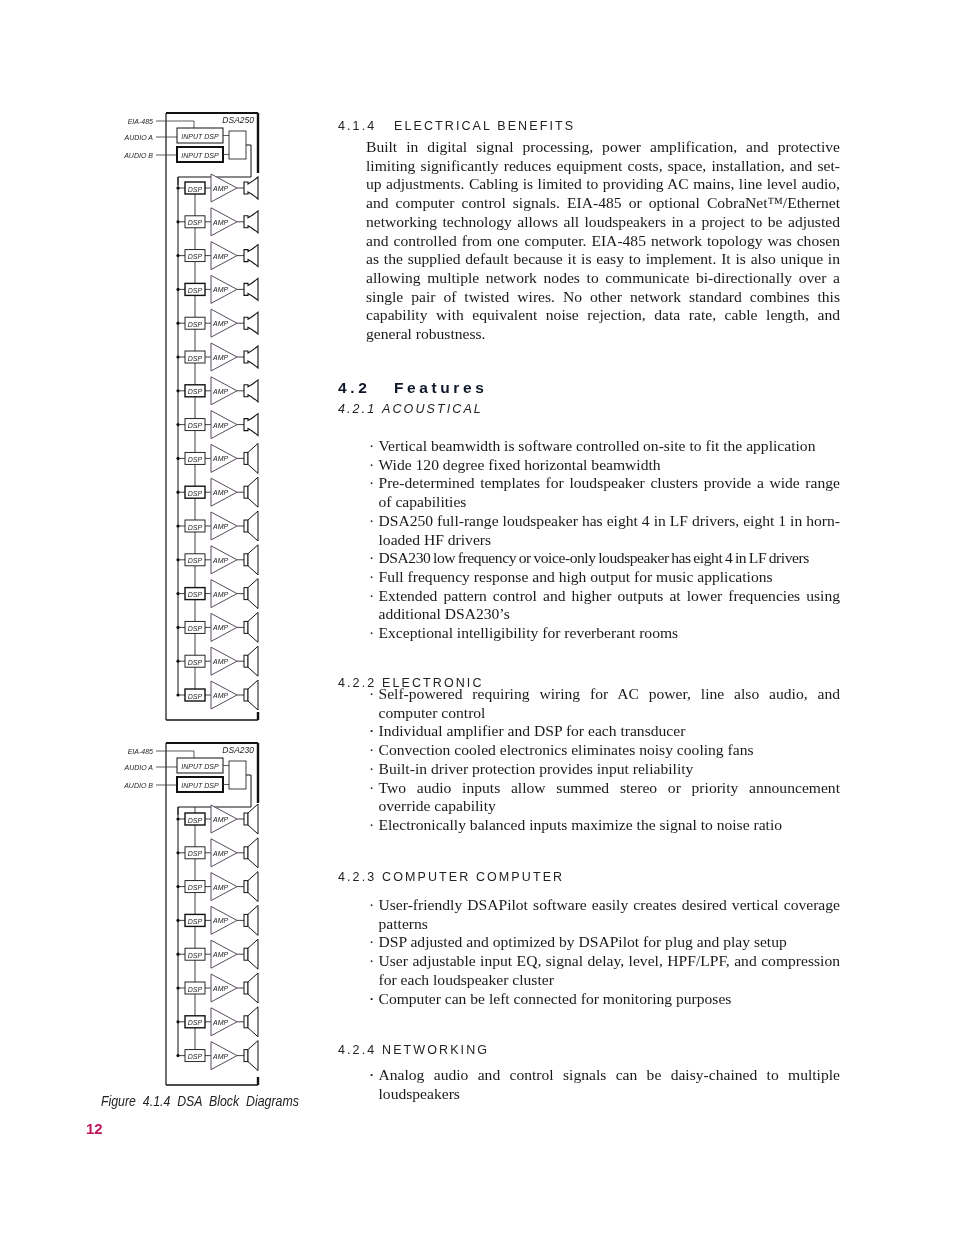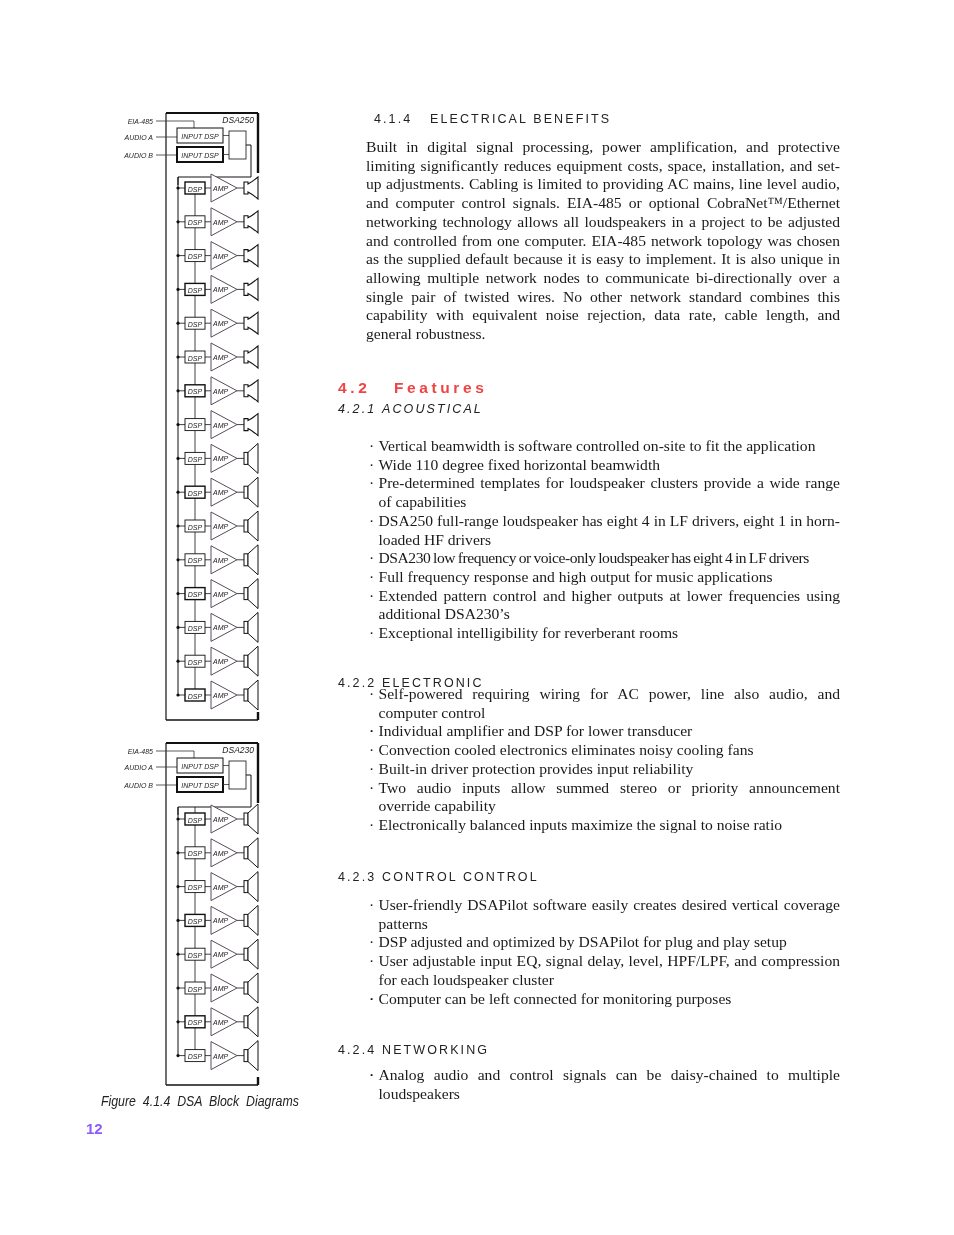--- a/index.html
+++ b/index.html
@@ -11,30 +11,30 @@
     .diagram { position: absolute; left: 0; top: 0; }
     .diagram text { font-family: "Liberation Sans", sans-serif; font-style: italic; fill: #222; }
     .caption {
       position: absolute; left: 101px; top: 1093px;
       font-family: "Liberation Sans", sans-serif; font-style: italic;
       font-size: 14px; color: #222; word-spacing: 4px;
       transform: scaleX(0.88); transform-origin: left top;
     }
     .page-number {
       position: absolute; left: 86px; top: 1120px;
-      font-family: "Liberation Sans", sans-serif; font-weight: bold; font-size: 15px; color: #8b5cf6;
+      font-family: "Liberation Sans", sans-serif; font-weight: bold; font-size: 15px; color: #be185d;
     }
     .h3 {
       position: absolute; left: 338px;
       font-family: "Liberation Sans", sans-serif; font-size: 12.5px; letter-spacing: 2.1px; color: #222;
     }
     .h3 .num { display: inline-block; }
     .h2 {
       position: absolute; left: 338px;
-      font-family: "Liberation Sans", sans-serif; font-weight: bold; font-size: 15.5px; letter-spacing: 3.6px; color: #ef4444;
+      font-family: "Liberation Sans", sans-serif; font-weight: bold; font-size: 15.5px; letter-spacing: 3.6px; color: #0f172a;
     }
     .h2 .num { display: inline-block; width: 56px; }
     .para {
       position: absolute; left: 366px; width: 474px;
       font-size: 15.6px; line-height: 18.7px; text-align: justify;
     }
     .list { position: absolute; left: 366px; width: 474px; margin: 0; padding: 0; list-style: none; }
     .list li {
       position: relative; padding-left: 12.5px;
       font-size: 15.6px; line-height: 18.7px; text-align: justify;
@@ -326,58 +326,58 @@
       <text x="213" y="1058.6" font-size="7" fill="#5a4a5e">AMP</text>
       <line x1="237" y1="1055.6" x2="244" y2="1055.6" stroke="#111" stroke-width="0.8"></line>
       <rect x="244" y="1049.6" width="4" height="12" fill="#fff" stroke="#111" stroke-width="1"></rect>
       <polygon points="248,1049.6 258,1040.6 258,1070.6 248,1061.6" fill="#fff" stroke="#111" stroke-width="1"></polygon>
     </g>
 </svg>
 
 <div class="caption">Figure 4.1.4   DSA Block Diagrams</div>
 <div class="page-number">12</div>
 
-<div class="h3" style="top:112px;margin-left:36px;">
+<div class="h3" style="top:119px;">
   <span class="num" style="width:56px;">4.1.4</span><span>ELECTRICAL BENEFITS</span>
 </div>
 <div class="para" style="top:138px;">Built in digital signal processing, power amplification, and protective limiting significantly reduces equipment costs, space, installation, and set-up adjustments. Cabling is limited to providing AC mains, line level audio, and computer control signals. EIA-485 or optional CobraNet™/Ethernet networking technology allows all loudspeakers in a project to be adjusted and controlled from one computer. EIA-485 network topology was chosen as the supplied default because it is easy to implement. It is also unique in allowing multiple network nodes to communicate bi-directionally over a single pair of twisted wires. No other network standard combines this capability with equivalent noise rejection, data rate, cable length, and general robustness.</div>
 
 <div class="h2" style="top:379px;">
   <span class="num">4.2</span><span>Features</span>
 </div>
 
 <div class="h3" style="top:402px;font-style:italic;">
   <span class="num" style="width:44px;">4.2.1</span><span>ACOUSTICAL</span>
 </div>
 <ul class="list" style="top:437px;">
     <li><span class="bullet">·</span><span>Vertical beamwidth is software controlled on-site to fit the application</span></li>
-    <li><span class="bullet">·</span><span>Wide 110 degree fixed horizontal beamwidth</span></li>
+    <li><span class="bullet">·</span><span>Wide 120 degree fixed horizontal beamwidth</span></li>
     <li><span class="bullet">·</span><span>Pre-determined templates for loudspeaker clusters provide a wide range of capabilities</span></li>
     <li><span class="bullet">·</span><span>DSA250 full-range loudspeaker has eight 4 in LF drivers, eight 1 in horn-loaded HF drivers</span></li>
     <li class="tight"><span class="bullet">·</span><span>DSA230 low frequency or voice-only loudspeaker has eight 4 in LF drivers</span></li>
     <li><span class="bullet">·</span><span>Full frequency response and high output for music applications</span></li>
     <li><span class="bullet">·</span><span>Extended pattern control and higher outputs at lower frequencies using additional DSA230’s</span></li>
     <li><span class="bullet">·</span><span>Exceptional intelligibility for reverberant rooms</span></li>
   </ul>
 
 <div class="h3" style="top:676px;">
   <span class="num" style="width:44px;">4.2.2</span><span>ELECTRONIC</span>
 </div>
 <ul class="list" style="top:685px;">
     <li><span class="bullet">·</span><span>Self-powered requiring wiring for AC power, line also audio, and computer control</span></li>
     <li><span class="bullet">·</span></li>
-    <li><span class="bullet">·</span><span>Individual amplifier and DSP for lower transducer</span></li>
+    <li><span class="bullet">·</span><span>Individual amplifier and DSP for each transducer</span></li>
     <li><span class="bullet">·</span><span>Convection cooled electronics eliminates noisy cooling fans</span></li>
     <li><span class="bullet">·</span><span>Built-in driver protection provides input reliability</span></li>
     <li><span class="bullet">·</span><span>Two audio inputs allow summed stereo or priority announcement override capability</span></li>
     <li><span class="bullet">·</span><span>Electronically balanced inputs maximize the signal to noise ratio</span></li>
   </ul>
 
 <div class="h3" style="top:870px;">
-  <span class="num" style="width:44px;">4.2.3</span><span>CONTROL CONTROL</span>
+  <span class="num" style="width:44px;">4.2.3</span><span>COMPUTER COMPUTER</span>
 </div>
 <ul class="list" style="top:896px;">
     <li><span class="bullet">·</span><span>User-friendly DSAPilot software easily creates desired vertical coverage patterns</span></li>
     <li><span class="bullet">·</span><span>DSP adjusted and optimized by DSAPilot for plug and play setup</span></li>
     <li><span class="bullet">·</span><span>User adjustable input EQ, signal delay, level, HPF/LPF, and compression for each loudspeaker cluster</span></li>
     <li><span class="bullet">·</span></li>
     <li><span class="bullet">·</span><span>Computer can be left connected for monitoring purposes</span></li>
   </ul>
 
 <div class="h3" style="top:1043px;">

